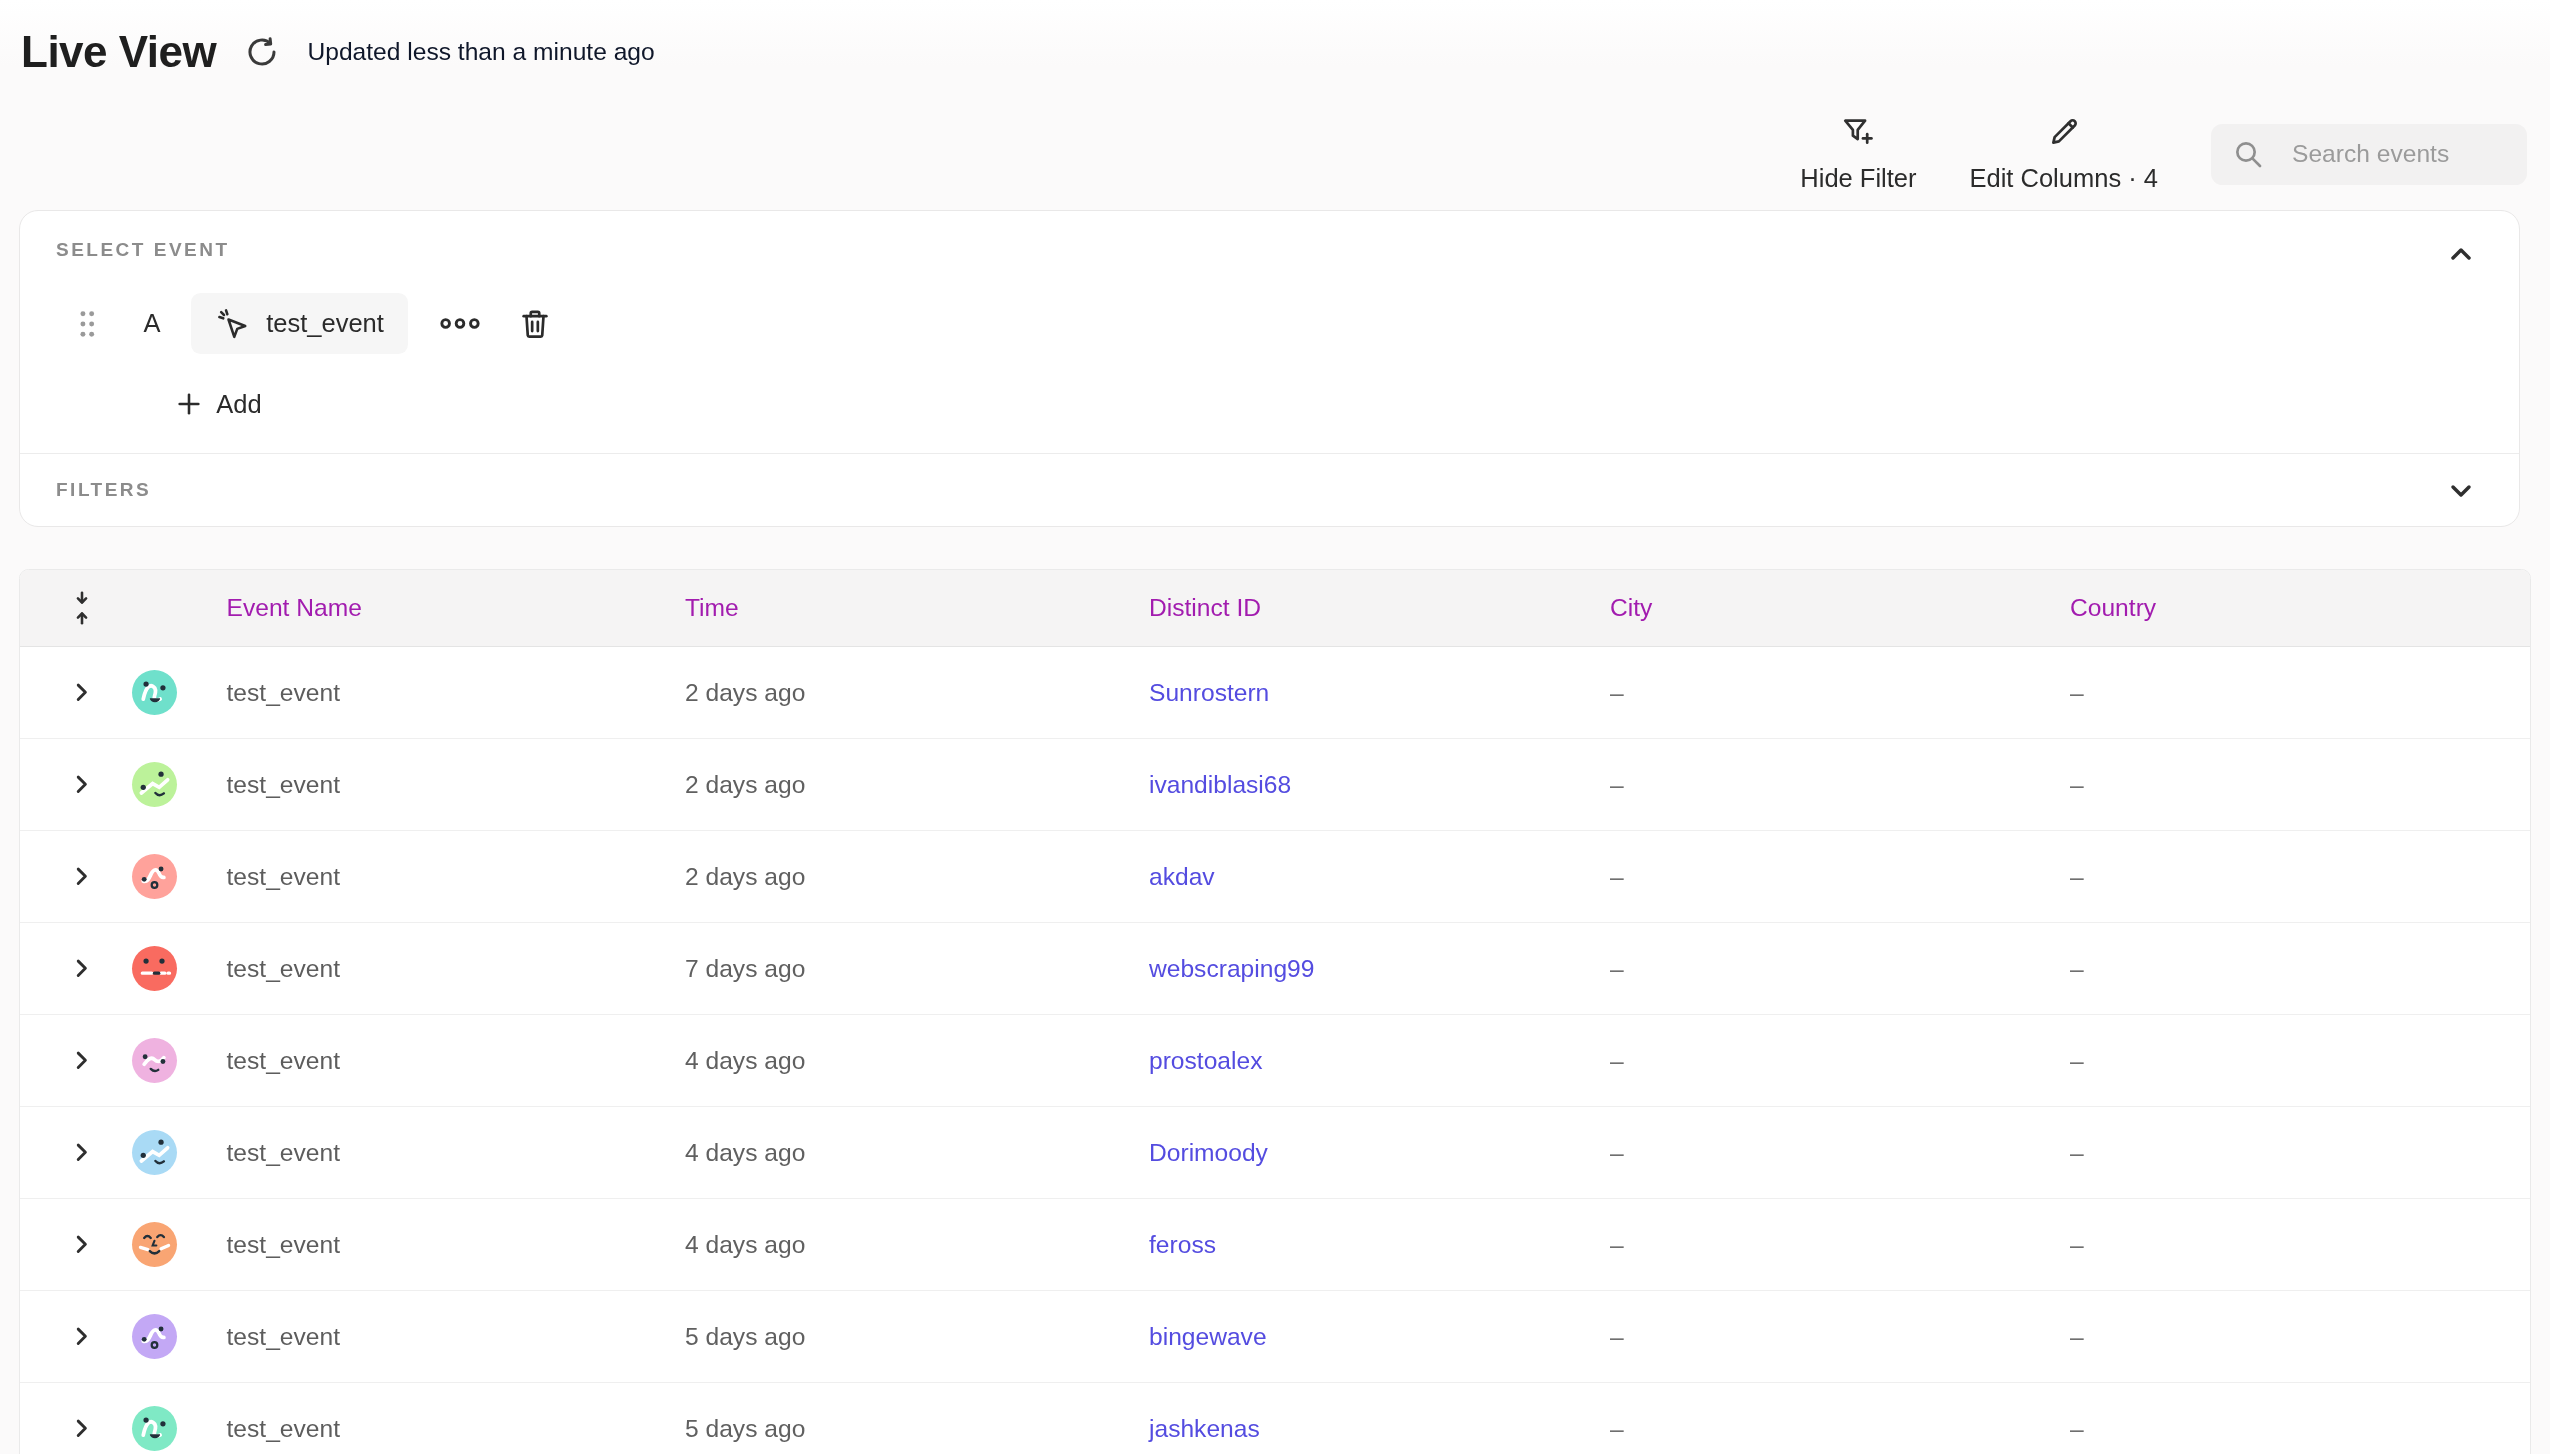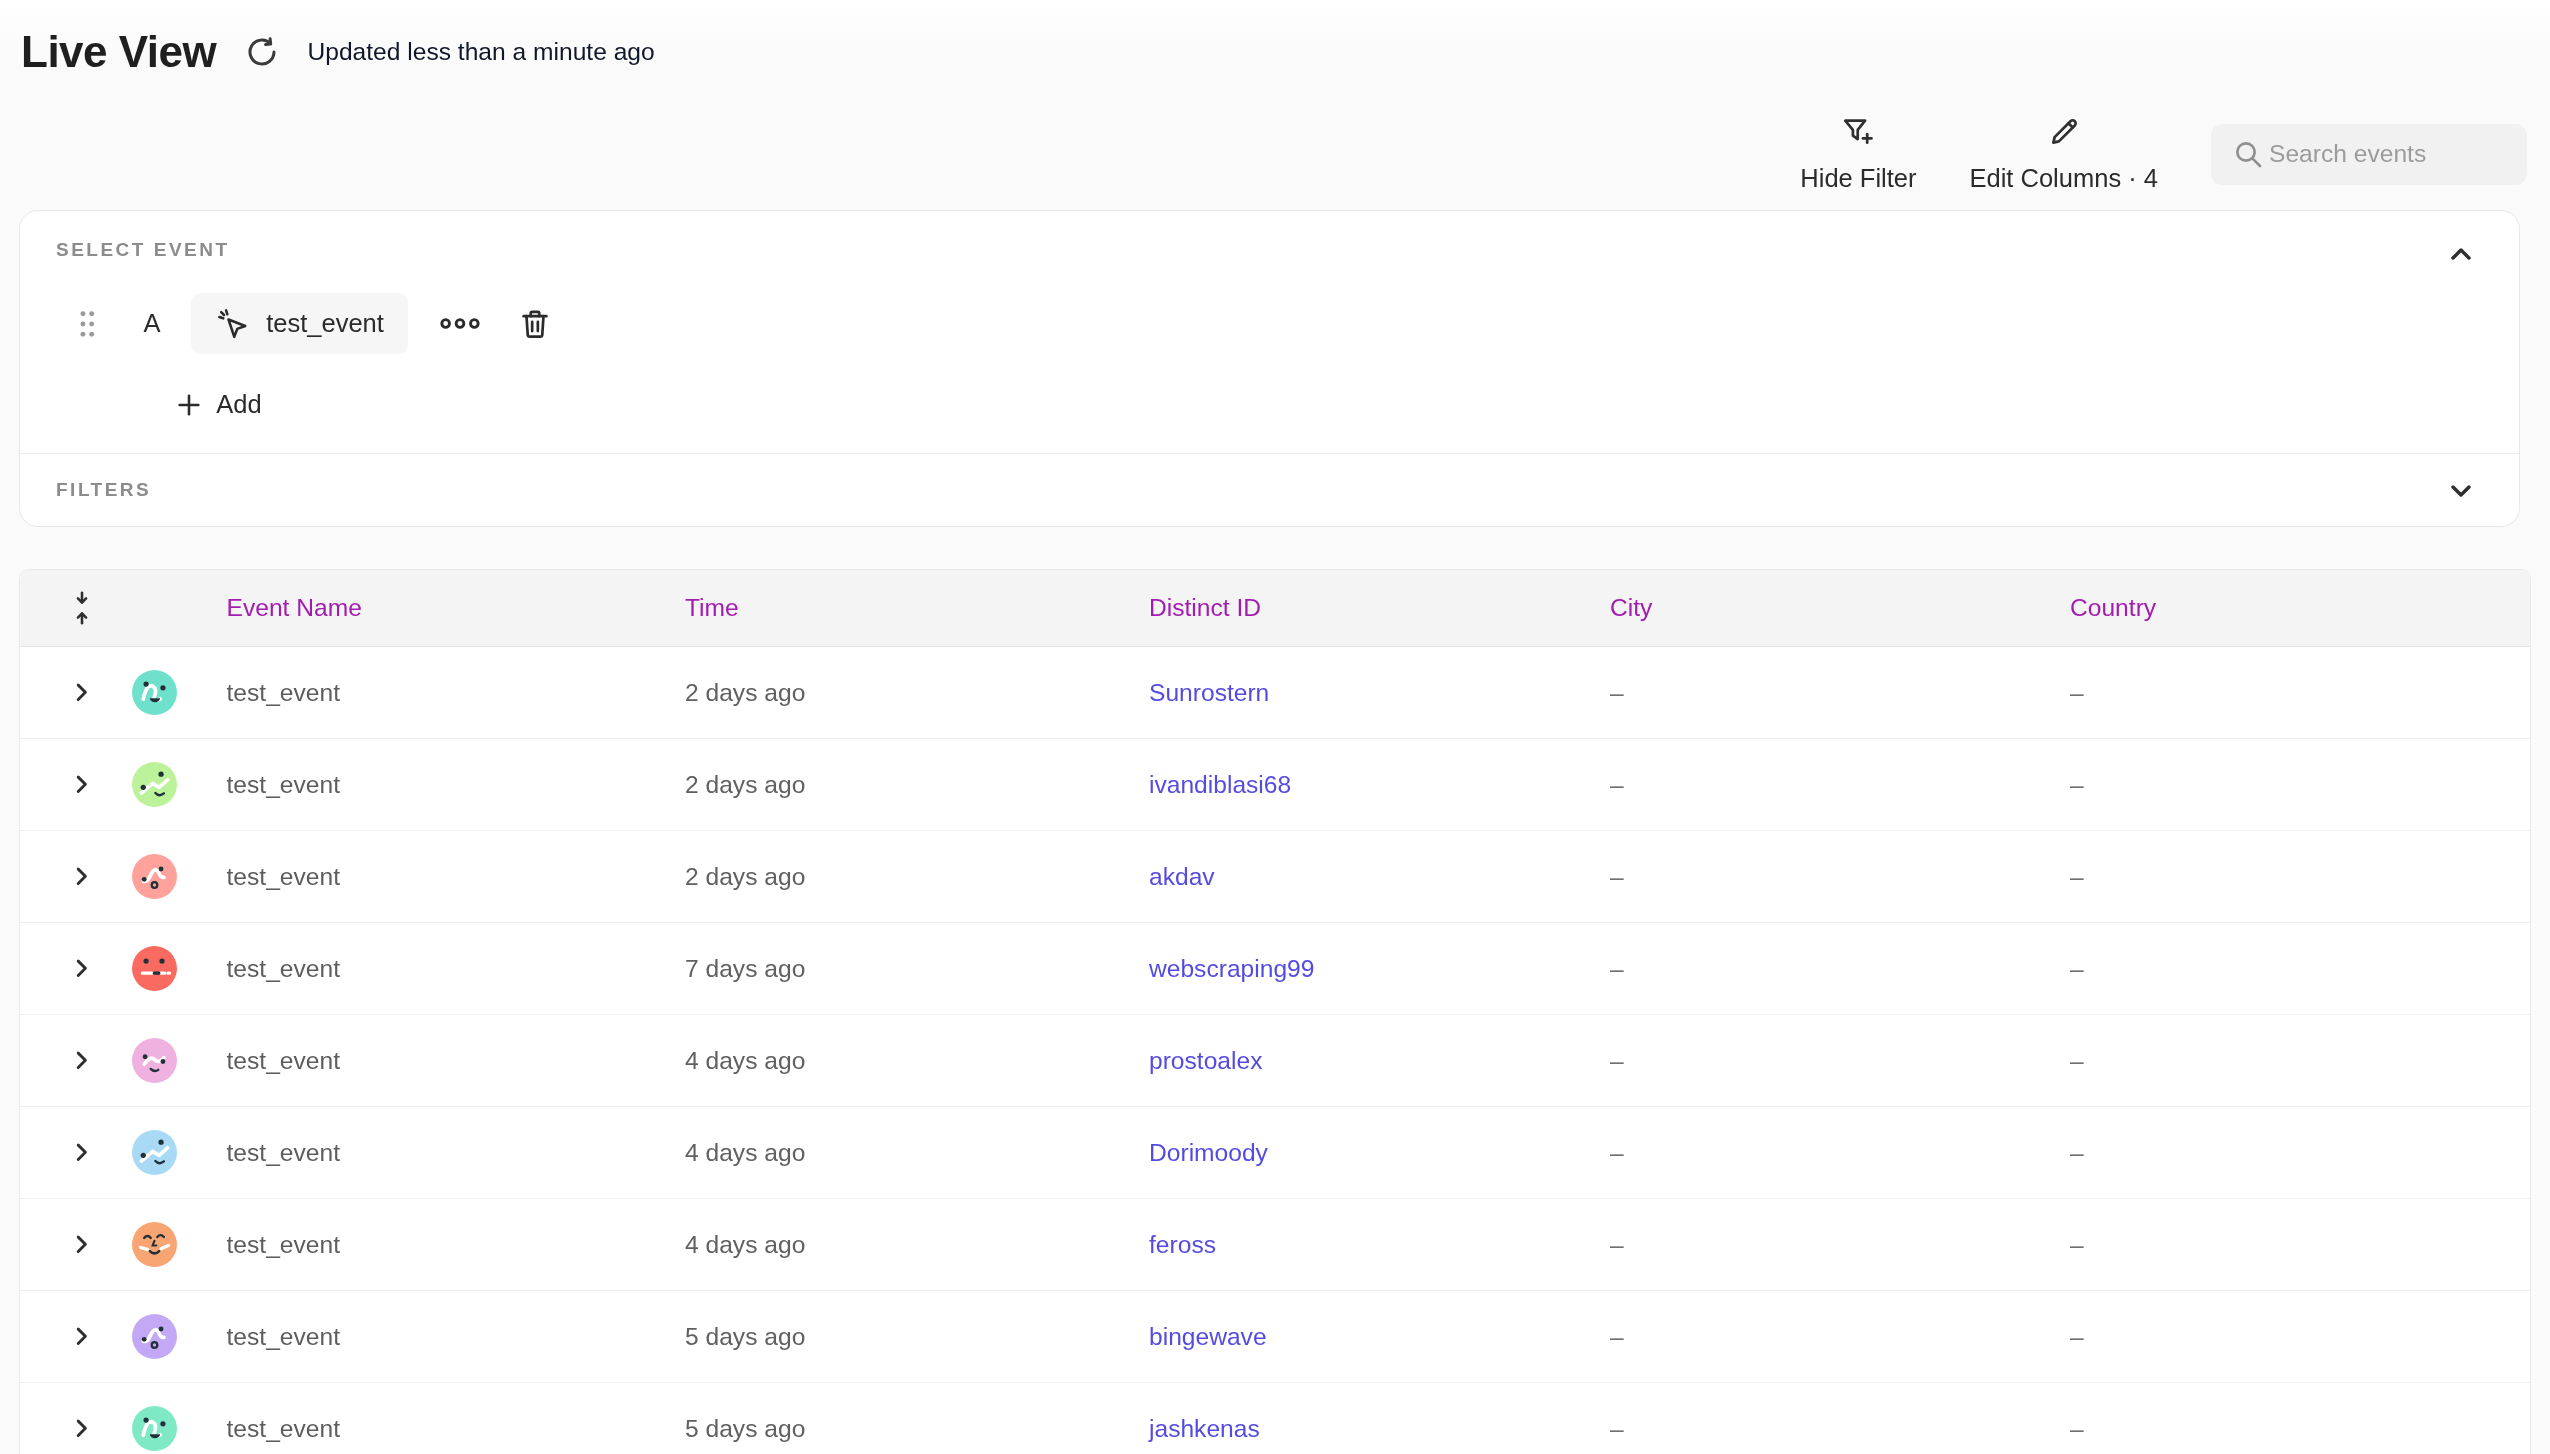--- a/index.html
+++ b/index.html
@@ -16,41 +16,41 @@
   
   .page-header{top:26.5px;left:21px;display:flex;align-items:center;gap:24.6px;justify-content:center;}
   .page-title{font-size:44px;font-weight:700;color:#1f1f1f;letter-spacing:-0.5px;}
   .refresh-btn{width:42px;height:42px;display:flex;align-items:center;justify-content:center;cursor:pointer;}
   .updated-text{font-size:24.6px;color:#0f172a;}
 
   
   .toolbar{top:115px;right:23px;display:flex;align-items:center;gap:53px;}
   .tool-btn{display:flex;align-items:center;gap:15px;cursor:pointer;flex-direction:column;}
   .tool-btn span{font-size:25.5px;font-weight:500;color:#2b2b2b;}
-  .search-box{display:flex;align-items:center;gap:3px;background:#f2f1f1;border-radius:11.4px;
+  .search-box{display:flex;align-items:center;gap:26px;background:#f2f1f1;border-radius:11.4px;
     height:61px;width:274px;padding:0 21px;}
   .search-box input{border:none;outline:none;background:transparent;font-size:24.6px;color:#444;
     font-family:"Liberation Sans",sans-serif;width:100%;}
   .search-box input::placeholder{color:#9b9b9b;}
 
   
   .query-panel{top:210px;left:19px;right:30px;background:#fff;border:0.9px solid #e9e8e8;
     border-radius:19px;}
   .section-label{font-size:19px;font-weight:600;letter-spacing:2.5px;color:#8c8c8c;}
   .select-event-section{position:relative;padding:28px 38px 34px 36px;}
   .chevron-corner{position:absolute;right:42px;cursor:pointer;}
   .event-row{display:flex;align-items:center;margin-top:32px;}
   .drag-handle{margin-left:19px;cursor:grab;}
   .step-letter{font-size:25.5px;color:#2b2b2b;margin-left:44px;}
   .event-chip{display:flex;align-items:center;gap:15px;background:#f6f6f6;border-radius:9.5px;
     height:61px;padding:0 24.6px;margin-left:30px;cursor:pointer;}
   .event-chip span{font-size:25.5px;font-weight:500;color:#2b2b2b;}
   .more-btn{margin-left:30px;cursor:pointer;}
   .trash-btn{margin-left:36px;cursor:pointer;}
-  .add-btn{display:flex;align-items:flex-end;gap:13.2px;margin:36px 0 0 119px;cursor:pointer;width:max-content;}
+  .add-btn{display:flex;align-items:flex-start;gap:13.2px;margin:36px 0 0 119px;cursor:pointer;width:max-content;}
   .add-btn span{font-size:25.5px;font-weight:500;color:#2b2b2b;}
   .panel-divider{height:0.9px;background:#ececec;}
   .filters-section{position:relative;height:72px;display:flex;align-items:center;padding:0 38px 0 36px;}
 
   
   .events-table{top:569px;left:19px;right:19px;background:#fff;border:0.9px solid #eaeaea;
     border-radius:9.5px 9.5px 0 0;overflow:hidden;}
   .tr{display:grid;grid-template-columns:91px 89px 466px 464px 461px 460px 1fr;align-items:center;}
   .thead{height:76px;background:#f5f4f4;border-bottom:0.9px solid #e4e4e4;}
   .th{font-size:24.6px;color:#a21caf;}

